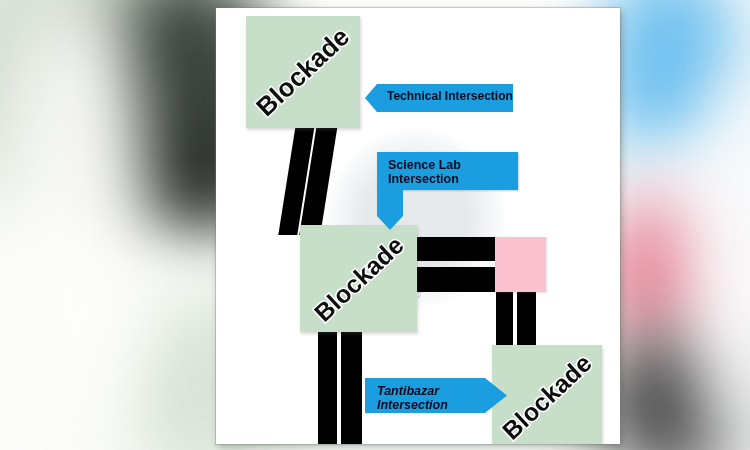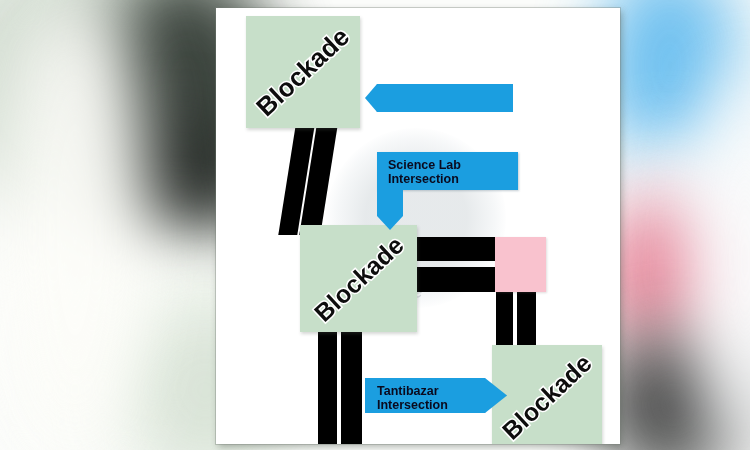--- a/index.html
+++ b/index.html
@@ -106,21 +106,21 @@
     position:absolute;left:0;top:0;width:141px;height:38px;background:#1b9ee0;
     box-shadow:1px 1px 2px rgba(60,90,110,.3);
   }
   #ar-sci .tail{
     position:absolute;left:0px;top:37px;width:26px;height:41px;background:#1b9ee0;
     clip-path:polygon(0% 0%, 100% 0%, 100% 66%, 50% 100%, 0% 66%);
   }
   #ar-sci .txt{position:absolute;left:11px;top:7px;font-size:12.5px;}
 
   
-  #ar-tanti{left:149px;top:370px;width:142px;height:35px;}
+  #ar-tanti{left:149px;top:370px;width:142px;height:35px;font-style:italic;}
   #ar-tanti .body{
     position:absolute;inset:0;background:#1b9ee0;
     clip-path:polygon(0% 0%, calc(100% - 22px) 0%, 100% 50%, calc(100% - 22px) 100%, 0% 100%);
     box-shadow:1px 1px 2px rgba(60,90,110,.3);
   }
   #ar-tanti .txt{position:absolute;left:12px;top:7px;font-size:12.5px;}
 </style>
 </head>
 <body>
 
@@ -163,20 +163,21 @@
     <div class="blockade" id="bk-mid">
       <span class="lbl">Blockade</span>
     </div>
 
     <div class="blockade" id="bk-bot">
       <span class="lbl">Blockade</span>
     </div>
 
     <div class="arrow" id="ar-tech">
       <div class="body"></div>
+      <span class="txt">Technical Intersection</span>
     </div>
 
     <div class="arrow" id="ar-sci">
       <div class="body"></div>
       <div class="tail"></div>
       <span class="txt">Science Lab
 Intersection</span>
     </div>
 
     <div class="arrow" id="ar-tanti">

